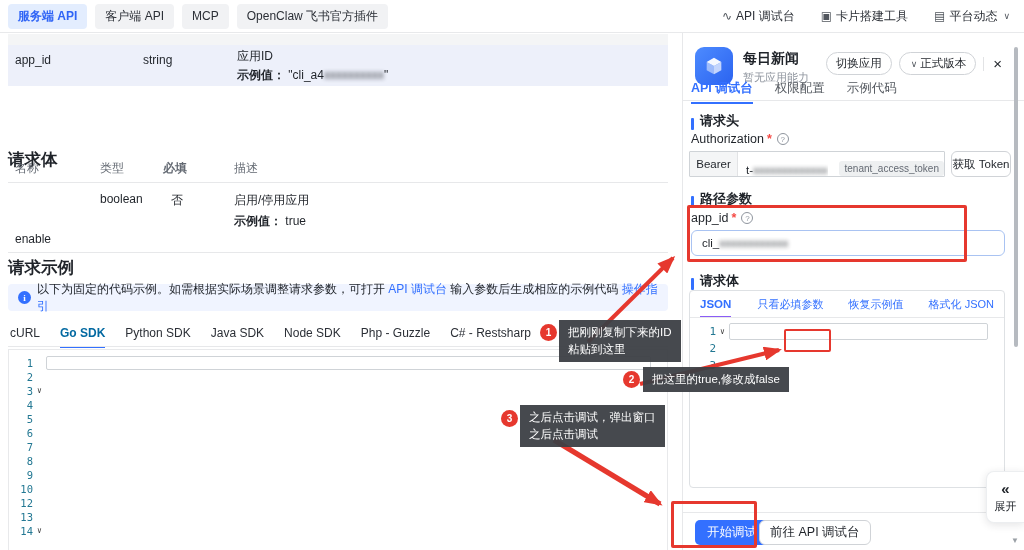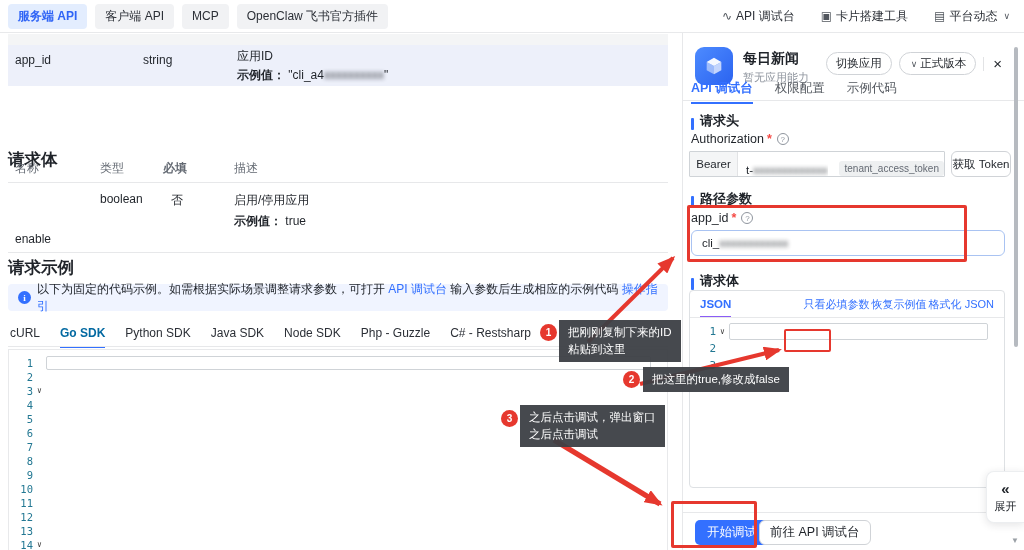--- a/index.html
+++ b/index.html
@@ -94,21 +94,21 @@
           padding:2px 5px;flex:none;white-space:nowrap;}
   .btn-outline{border:1px solid #d0d3d7;border-radius:6px;background:#fff;font-size:11.5px;color:#1f2329;
                display:flex;align-items:center;justify-content:center;cursor:pointer;font-family:inherit;white-space:nowrap;}
   .gettoken{position:absolute;left:268px;top:118px;width:60px;height:26px;text-align:right;}
   .appid-input{position:absolute;left:8px;top:197px;width:314px;height:26px;border:1px solid #a9c3f2;border-radius:6px;
                display:flex;align-items:center;padding-left:10px;font-size:11.5px;background:#fff;white-space:nowrap;}
   .jsoncard{position:absolute;left:6px;top:257px;width:316px;height:198px;border:1px solid #dee1e4;border-radius:4px;overflow:hidden;}
   .jchead{height:27px;border-bottom:1px solid #e7e8ea;display:flex;align-items:center;padding:0 10px;}
   .jsontab{font-size:11.5px;font-weight:700;color:#3370ff;border-bottom:1px solid #8b5cf6;height:100%;
            display:flex;align-items:center;cursor:pointer;}
-  .jlinks{margin-left:auto;display:flex;gap:2px;font-size:11px;color:#3370ff;}
+  .jlinks{margin-left:auto;display:flex;gap:25px;font-size:11px;color:#3370ff;}
   .jlinks span{cursor:pointer;white-space:nowrap;}
   .jeditor{padding-top:5px;}
   .jeditor .cl{height:17px;line-height:17px;font-size:11px;}
   .jeditor .ln{width:26px;}
   .pfooter{position:absolute;left:0;top:479px;width:342px;border-top:1px solid #e7e8ea;}
   .btn-primary{position:absolute;left:12px;top:487px;height:25px;padding:0 12px;background:#3370ff;color:#fff;
                border:none;border-radius:5px;font-size:12.5px;font-family:inherit;cursor:pointer;white-space:nowrap;}
   .btn-goto{position:absolute;left:76px;top:487px;height:25px;padding:0 10px;font-size:12.5px;}
   .pscroll{position:absolute;right:6px;top:14px;width:4px;height:300px;border-radius:2px;background:#b6bac0;}
   .pscroll-down{position:absolute;right:5px;bottom:5px;font-size:8px;color:#9aa0a6;}
@@ -302,27 +302,20 @@
         </div>
 
         <div class="cl">
           <span class="ln">10</span>
           <span class="fold"></span>
           <span class="lc">
             
           </span>
         </div>
 
-        <div class="cl">
-          <span class="ln">11</span>
-          <span class="fold"></span>
-          <span class="lc">
-            
-          </span>
-        </div>
 
         <div class="cl">
           <span class="ln">12</span>
           <span class="fold"></span>
           <span class="lc">
             
           </span>
         </div>
 
         <div class="cl">

